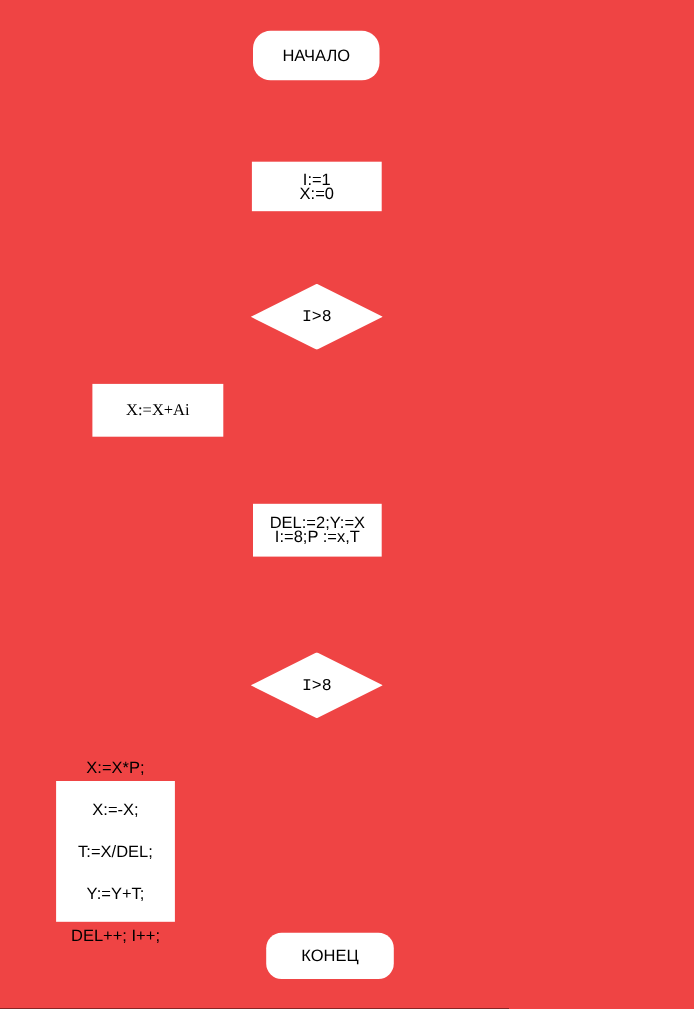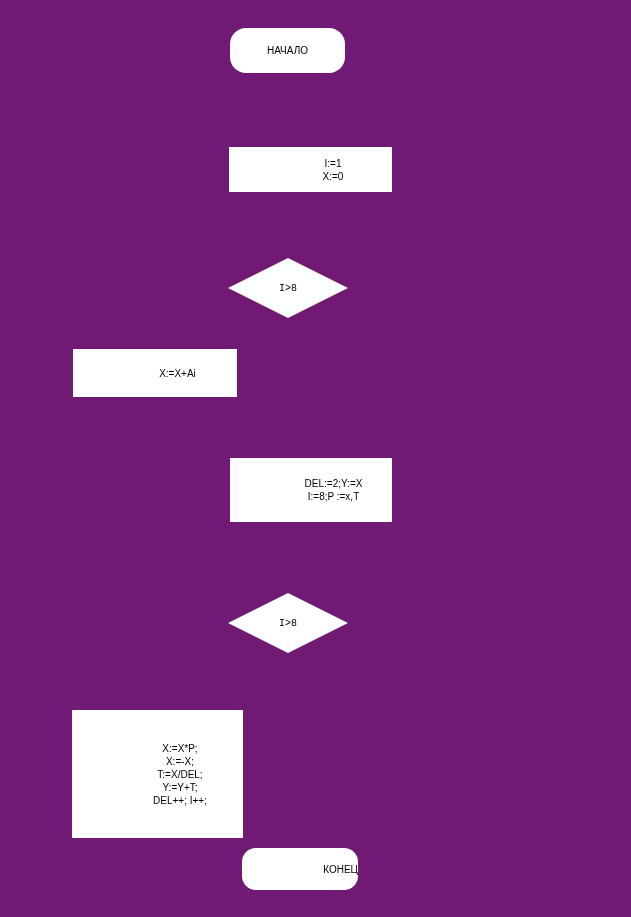--- a/index.html
+++ b/index.html
@@ -4,61 +4,60 @@
 <style>
   html, body {
     margin: 0;
     padding: 0;
     background: #000000;
   }
   .canvas {
     position: relative;
     width: 631px;
     height: 917px;
-    background: #701a75;
+    background: #ef4444;
     font-family: "Liberation Sans", sans-serif;
-    font-size: 10px;
+    font-size: 15px;
     color: #000000;
     overflow: hidden;
   }
   .shape {
     position: absolute;
     background: #ffffff;
     display: flex;
     flex-direction: column;
     align-items: center;
     justify-content: center;
     text-align: center;
     line-height: 13px;
   }
   .terminal {
     border-radius: 16px;
   }
   .process {
     border-radius: 0;
-    padding-left: 45px;
   }
   .decision {
     clip-path: polygon(50% 0, 100% 50%, 50% 100%, 0 50%);
     font-family: Liberation Mono, monospace;
   }
   .line {
     white-space: pre;
   }
 
   
   #terminal-start { left: 230px; top: 28px;  width: 115px; height: 45px; }
   #process-init   { left: 229px; top: 147px; width: 118px; height: 45px; }
   #decision-1     { left: 228px; top: 258px; width: 120px; height: 60px; }
-  #process-left   { left: 73px;  top: 349px; width: 119px; height: 48px; }
+  #process-left   { left: 84px;  top: 349px; width: 119px; height: 48px; font-family: Liberation Serif, serif; }
   #process-right  { left: 373px; top: 350px; width: 118px; height: 46px; }
-  #process-init2  { left: 230px; top: 458px; width: 117px; height: 64px; }
+  #process-init2  { left: 230px; top: 458px; width: 117px; height: 48px; }
   #decision-2     { left: 228px; top: 593px; width: 120px; height: 60px; }
-  #process-loop   { left: 72px;  top: 710px; width: 126px; height: 128px; }
-  #terminal-end   { left: 242px; top: 848px; width: 116px; height: 42px; border-radius: 14px; align-items: flex-end; }
+  #process-loop   { left: 51px;  top: 710px; width: 108px; height: 128px; gap: 25px; }
+  #terminal-end   { left: 242px; top: 848px; width: 116px; height: 42px; border-radius: 14px; }
 </style>
 </head>
 <body>
 
 <div class="canvas">
 
   <div id="terminal-start" class="shape terminal">
     <span class="line">НАЧАЛО</span>
   </div>
 

